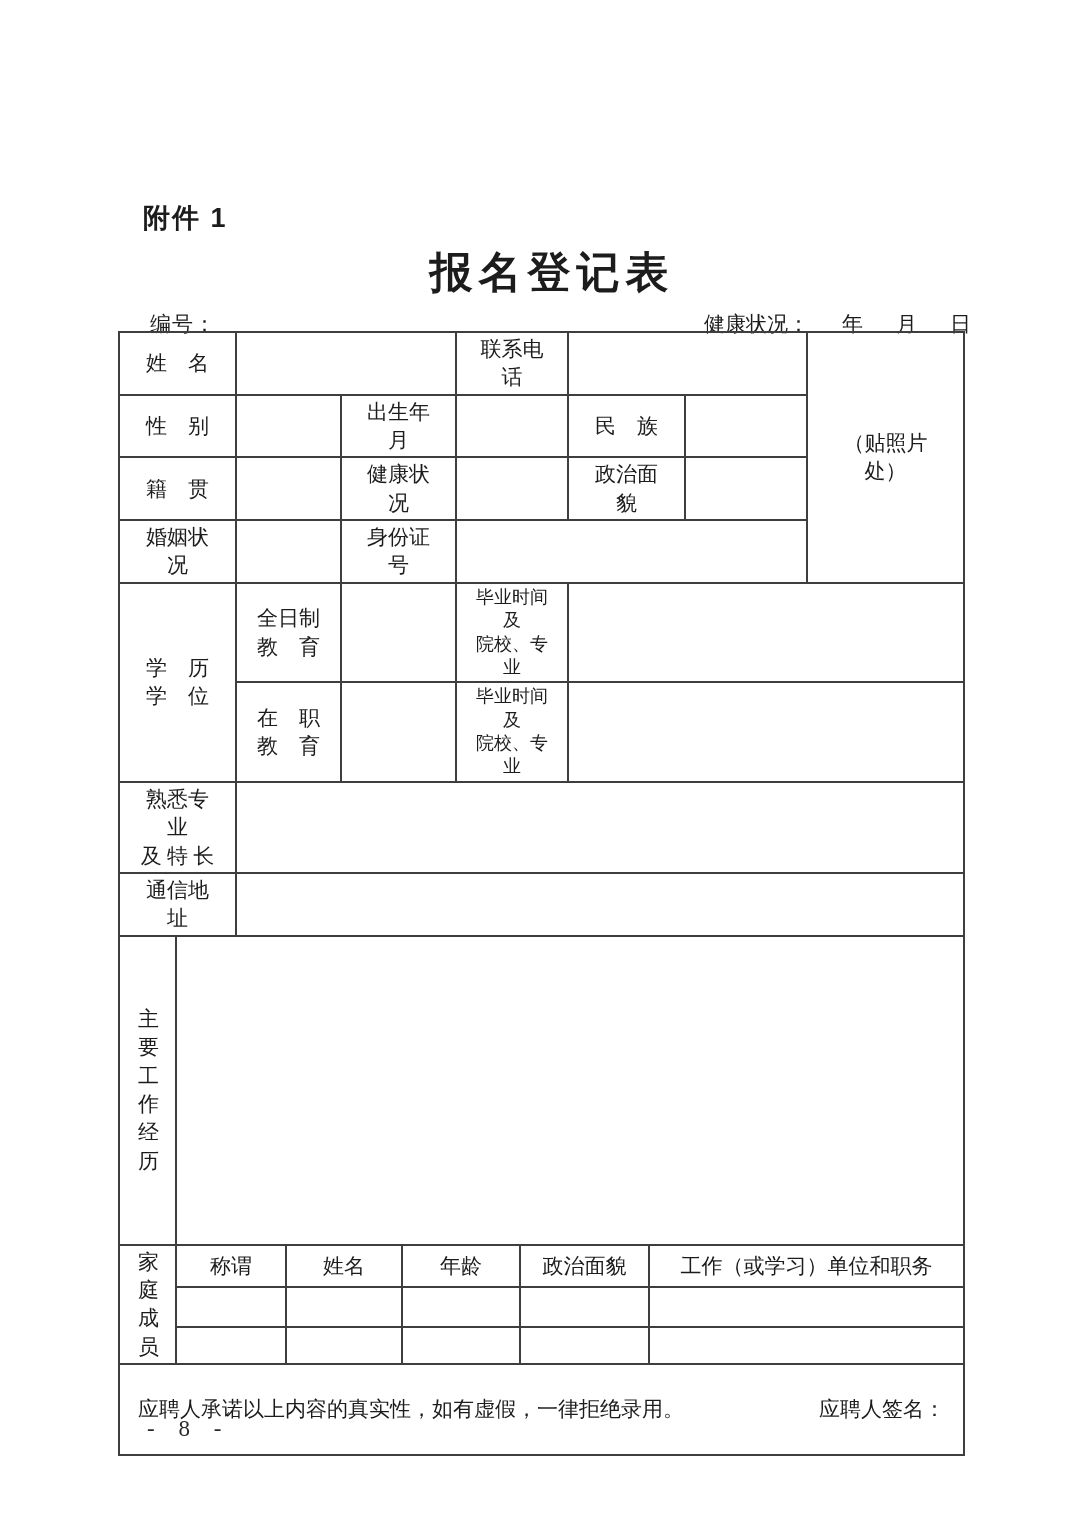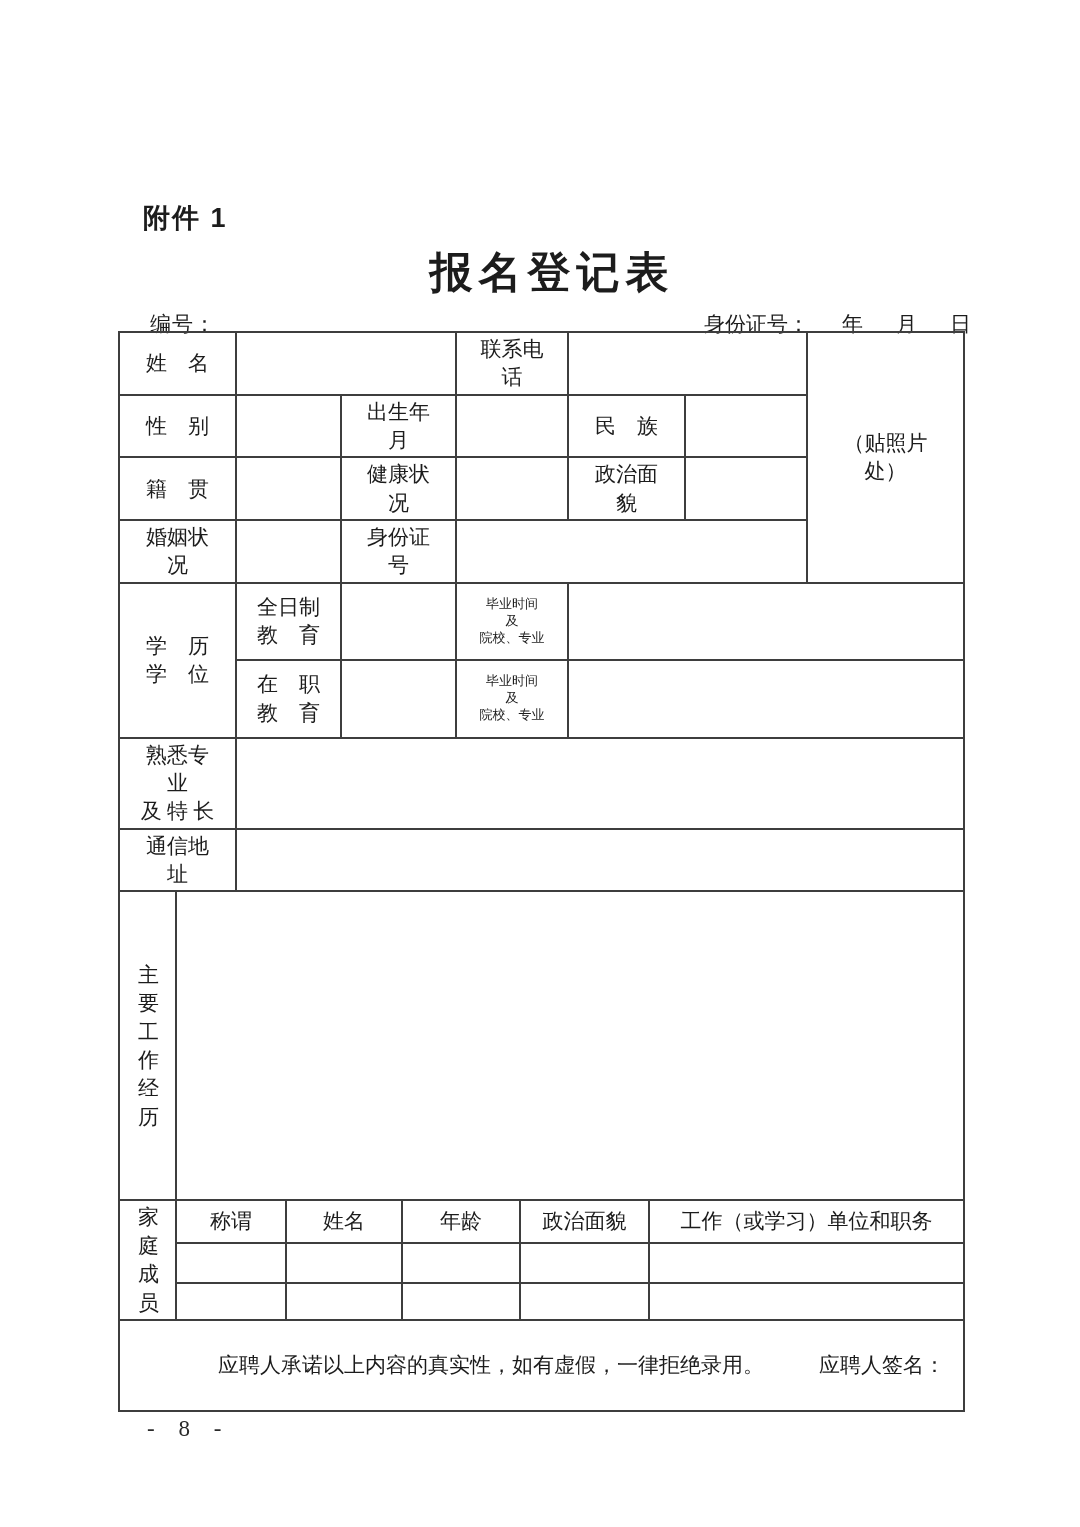--- a/index.html
+++ b/index.html
@@ -27,51 +27,51 @@
   .fill-date .unit { display: inline-block; }
 
   .form-area { position: absolute; left: 118px; top: 331px; width: 849px; }
   table { border-collapse: collapse; table-layout: fixed; width: 845px; }
   table + table { margin-top: -2px; }
   td {
     border: 2px solid #3e3e3e; text-align: center; vertical-align: middle;
     font-size: 21px; line-height: 1.35; white-space: pre-line;
     overflow: hidden; padding: 2px 18px;
   }
-  td.small { font-size: 13px; line-height: 1.3; }
+  td.small { font-size: 18px; line-height: 1.3; }
 
   
   .rA1 td { height: 52px; } .rA2 td { height: 60px; } .rA3 td { height: 47px; }
   .rA4 td { height: 61px; } .rA5 td { height: 77px; } .rA6 td { height: 78px; }
   .rA7 td { height: 50px; } .rA8 td { height: 48px; }
   .rB1 td { height: 309px; } .rB2 td { height: 41px; margin-top: 16px; }
   .rB3 td { height: 39px; } .rB4 td { height: 36px; }
   .rC1 td { height: 43px; }
   .rD1 td { height: 59px; }
 
   .pledge-cell { }
-  .pledge-flex { display: flex; justify-content: flex-end; align-items: center; gap: 55px; }
+  .pledge-flex { display: flex; justify-content: space-between; align-items: center; gap: 55px; }
 
   .page-number {
     position: absolute; left: 147px; top: 1416px;
     font-size: 23px; letter-spacing: 9px; color: #2a2a2a;
   }
 </style>
 </head>
 <body>
 
 <div class="sheet">
 
   <div class="attachment">附件 1</div>
   <div class="doc-title">报名登记表</div>
 
   <div class="meta-row">
     <span class="serial">编号：</span>
     <span class="fill-date">
-      <span>身份证号：</span>
+      <span>健康状况：</span>
       <span class="unit">年</span>
       <span class="unit">月</span>
       <span class="unit">日</span>
     </span>
   </div>
 
   <div class="form-area">
 
     <table>
       <colgroup>

